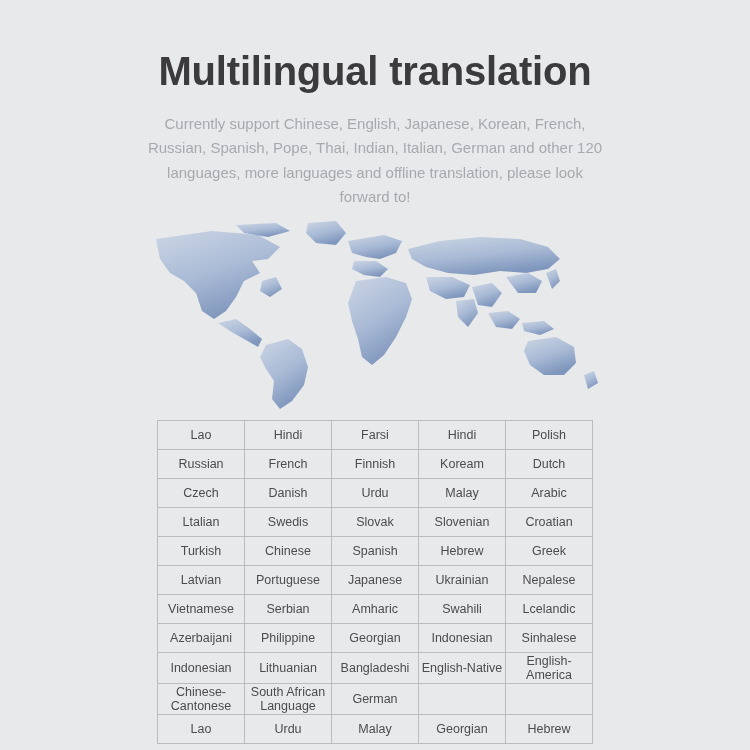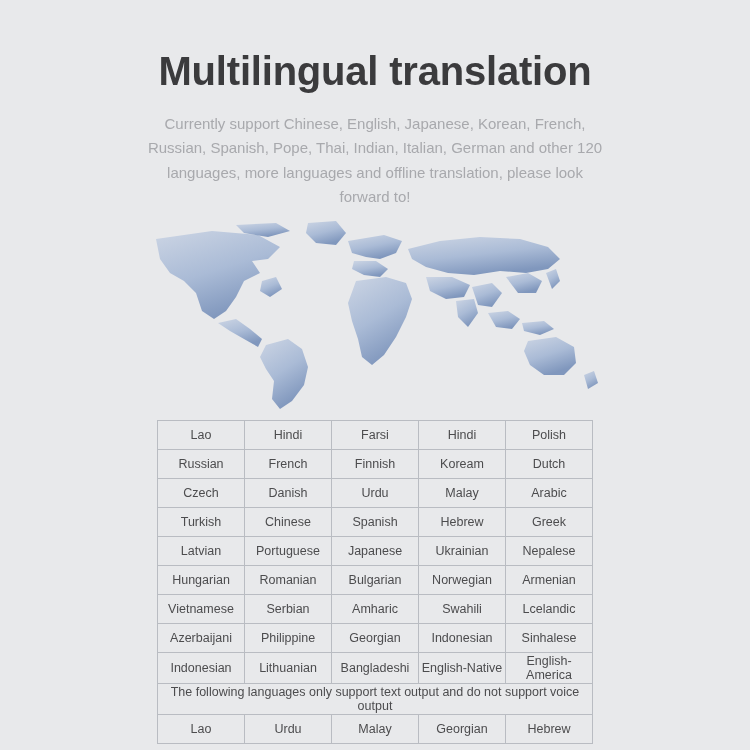--- a/index.html
+++ b/index.html
@@ -161,41 +161,41 @@
           <td>Dutch</td>
         </tr>
         <tr>
           <td>Czech</td>
           <td>Danish</td>
           <td>Urdu</td>
           <td>Malay</td>
           <td>Arabic</td>
         </tr>
         <tr>
+          <td>Ltalian</td>
+          <td>Swedis</td>
+          <td>Slovak</td>
+          <td>Slovenian</td>
+          <td>Croatian</td>
+        </tr>
+        <tr>
           <td>Turkish</td>
           <td>Chinese</td>
           <td>Spanish</td>
           <td>Hebrew</td>
           <td>Greek</td>
         </tr>
         <tr>
           <td>Latvian</td>
           <td>Portuguese</td>
           <td>Japanese</td>
           <td>Ukrainian</td>
           <td>Nepalese</td>
         </tr>
         <tr>
-          <td>Hungarian</td>
-          <td>Romanian</td>
-          <td>Bulgarian</td>
-          <td>Norwegian</td>
-          <td>Armenian</td>
-        </tr>
-        <tr>
           <td>Vietnamese</td>
           <td>Serbian</td>
           <td>Amharic</td>
           <td>Swahili</td>
           <td>Lcelandic</td>
         </tr>
         <tr>
           <td>Azerbaijani</td>
           <td>Philippine</td>
           <td>Georgian</td>
@@ -203,21 +203,25 @@
           <td>Sinhalese</td>
         </tr>
         <tr>
           <td>Indonesian</td>
           <td>Lithuanian</td>
           <td>Bangladeshi</td>
           <td class="smallish">English-Native</td>
           <td class="smallish">English-America</td>
         </tr>
         <tr>
-          <td class="note" colspan="5">The following languages only support text output and do not support voice output</td>
+          <td class="small">Chinese-Cantonese</td>
+          <td class="small">South African Language</td>
+          <td>German</td>
+          <td class="empty"></td>
+          <td class="empty"></td>
         </tr>
         <tr>
           <td>Lao</td>
           <td>Urdu</td>
           <td>Malay</td>
           <td>Georgian</td>
           <td>Hebrew</td>
         </tr>
 
       </tbody>

